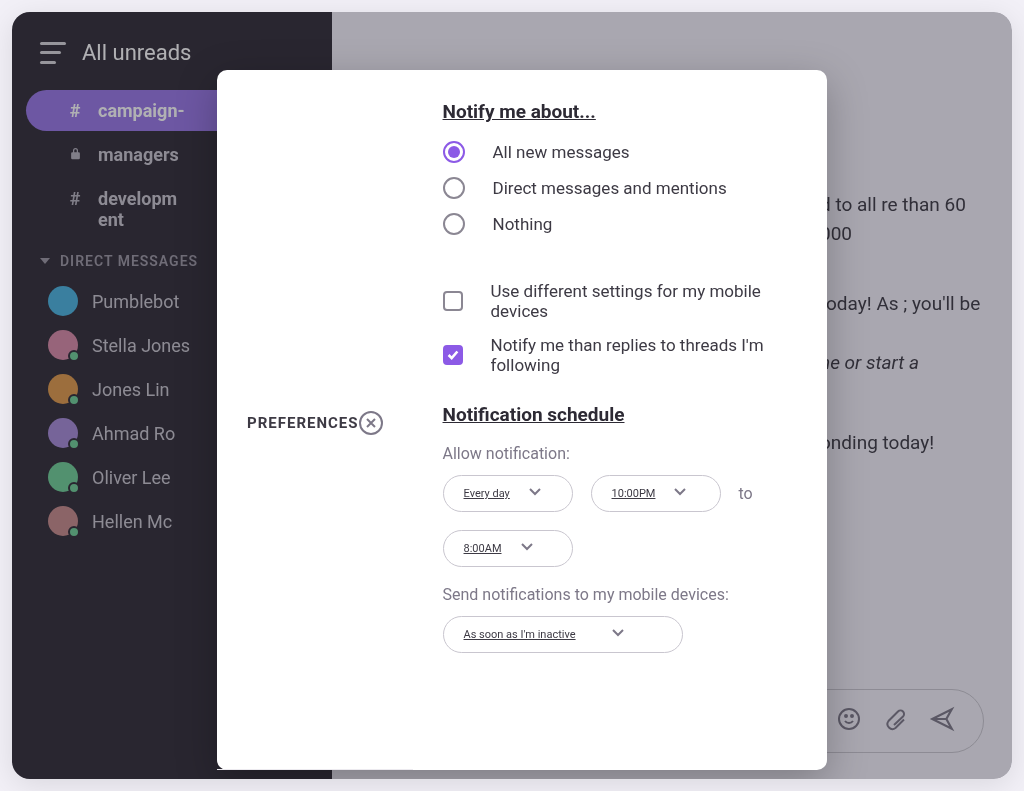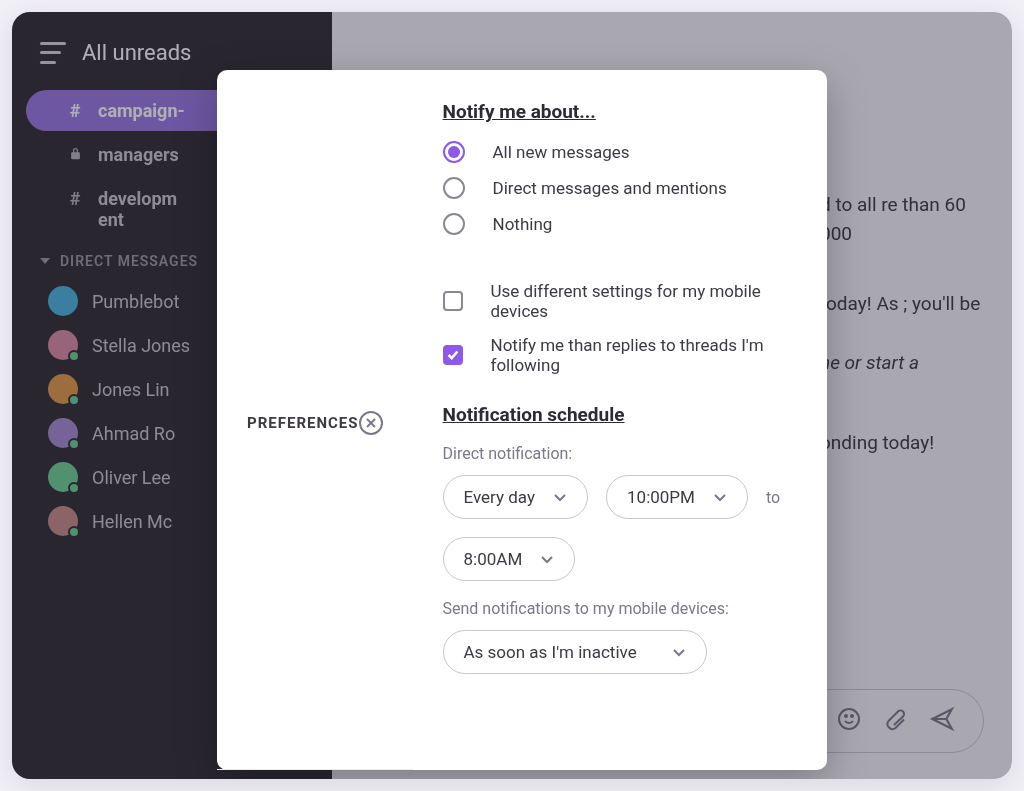--- a/index.html
+++ b/index.html
@@ -109,22 +109,23 @@
     .radio.selected { border-color:#8c5ae6;}
     .radio.selected::after { content:""; position:absolute; inset:3px; border-radius:50%; background:#8c5ae6;}
     .checkbox { width:20px; height:20px; border:2px solid #8b8793; border-radius:4px; flex-shrink:0; display:flex;align-items:center;justify-content:center;}
     .checkbox.checked { background:#8c5ae6; border-color:#8c5ae6;}
     .checkbox.checked svg { width:14px; height:14px;}
     .sub-label { font-size:16px; color:#7d7888; margin: 18px 0 12px;}
     .select-row { display:flex; align-items:center; gap:18px; flex-wrap:wrap;}
     .pill-select {
       display:flex; align-items:center; 
       gap:18px; border:1.5px solid #c9c6cf; border-radius:26px;
-      padding: 11px 20px; font-size:17px; color:#3d3a44; min-width:130px;
+      padding: 11px 20px; font-size:11px; color:#3d3a44; min-width:130px;
       cursor:pointer;
+      text-decoration:underline;
     }
     .pill-select .chev { color:#7d7888;}
     .to-label { font-size:16px; color:#7d7888;}
     .spacer { height: 18px;}
   </style>
 </head>
 <body>
 
 <div class="app">
 
@@ -271,21 +272,21 @@
       <div class="check-row">
         <span class="checkbox checked">
           <svg viewBox="0 0 16 16" fill="none" stroke="#fff" stroke-width="3">
               <path d="M3 8l3.5 3.5L13 4"></path>
             </svg>
         </span>
         <span>Notify me than replies to threads I'm following</span>
       </div>
 
       <div class="section-title" style="margin-top:28px;">Notification schedule</div>
-      <div class="sub-label">Direct notification:</div>
+      <div class="sub-label">Allow notification:</div>
 
       <div class="select-row">
         <div class="pill-select">
           <span>Every day</span>
           <span class="chev">
             <svg width="14" height="10" viewBox="0 0 14 10" fill="none" stroke="currentColor" stroke-width="2">
                 <path d="M2 2l5 5 5-5"></path>
               </svg>
           </span>
         </div>

